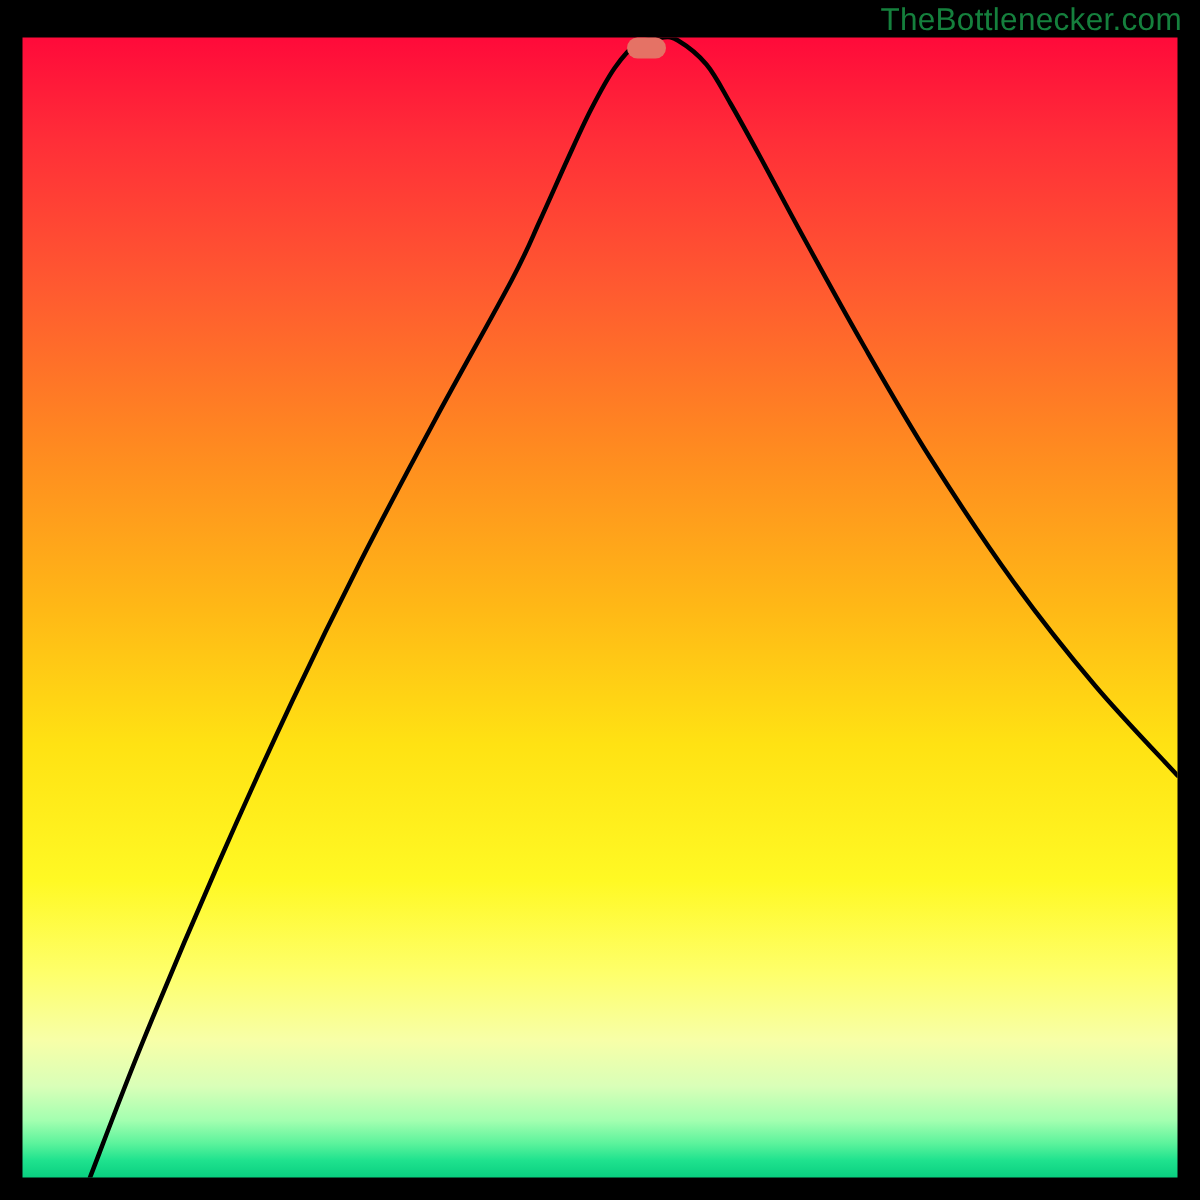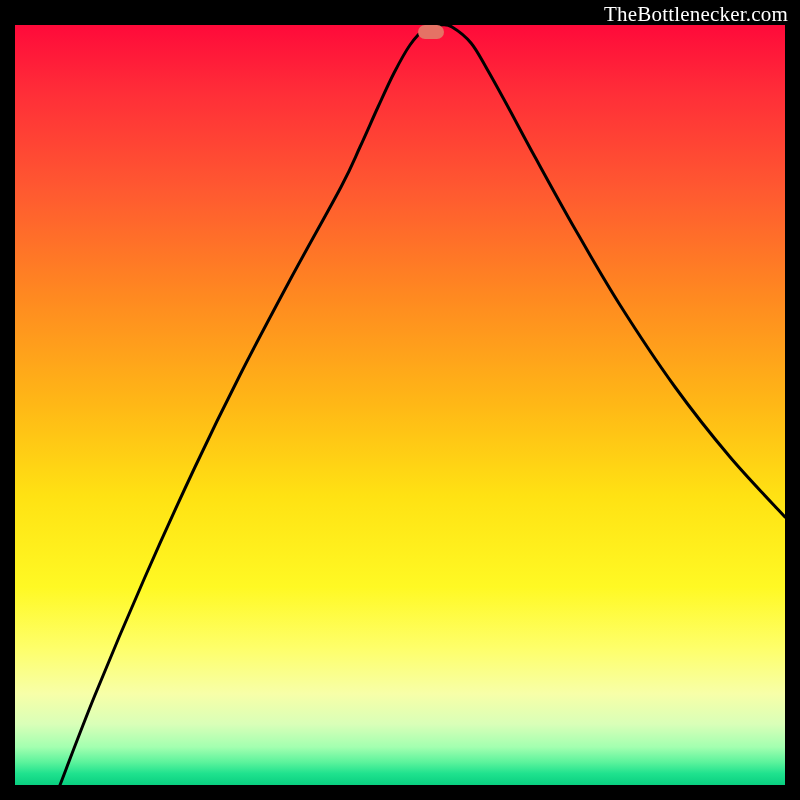--- a/index.html
+++ b/index.html
@@ -48,22 +48,22 @@
   }
   .marker {
     position: absolute;
     background: #e57265;
     border-radius: 10px;
   }
   .watermark {
     position: absolute;
     top: 2px;
     right: 12px;
-    color: #ffffff;
-    font-family: Liberation Serif, serif;
+    color: #15803d;
+    font-family: Liberation Sans, sans-serif;
     font-size: 21px;
     letter-spacing: 0.2px;
   }
 </style>
 </head>
 <body>
 
 <div class="stage">
 
   <div class="plot-area">

